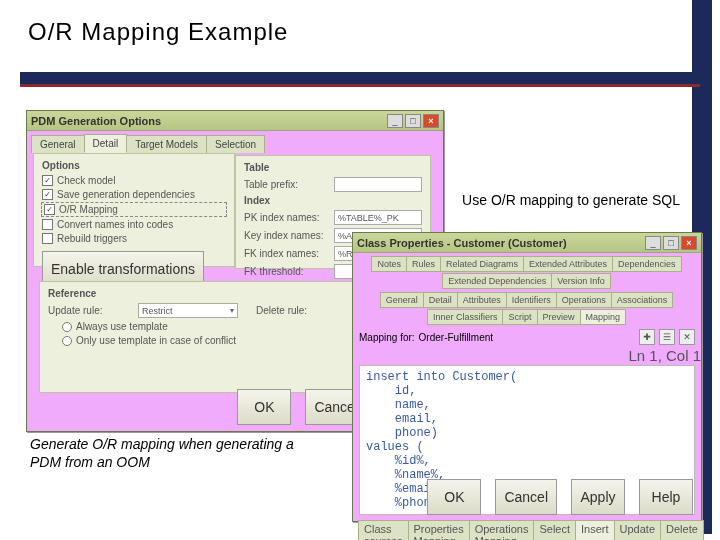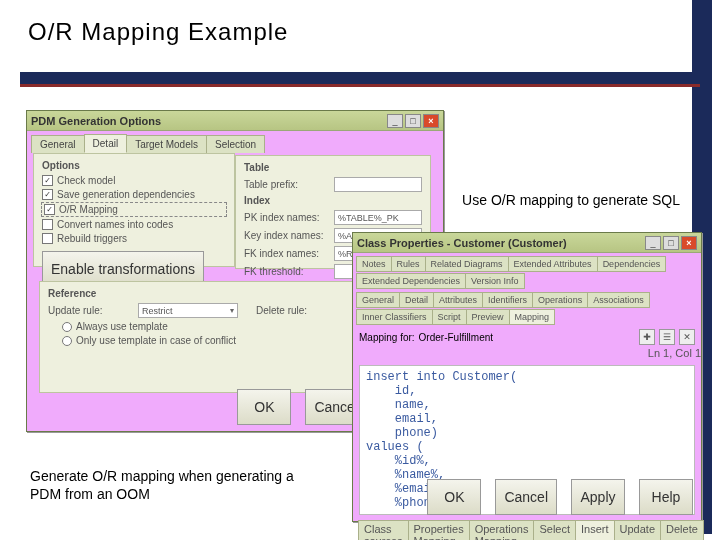--- a/index.html
+++ b/index.html
@@ -46,21 +46,21 @@
     right: 36px;
     font-size: 18px;
     color: #000;
   }
   .caption {
     position: absolute;
     font-size: 14px;
     color: #000;
   }
   #caption-right { top: 192px; right: 40px; }
-  #caption-left { top: 468px; left: 30px; width: 290px; line-height: 1.25; }
+  #caption-left { top: 436px; left: 30px; width: 290px; line-height: 1.25; font-style: italic; }
 
   
   .win {
     position: absolute;
     border: 1px solid #6a7a4a;
     background: #f0abfc;
     box-shadow: 1px 1px 0 #999;
   }
   #win1 { top: 110px; left: 26px; width: 418px; height: 322px; }
   .titlebar {
@@ -172,20 +172,21 @@
     padding: 8px 8px;
   }
 
   
   #win2 { top: 232px; left: 352px; width: 350px; height: 290px; }
   #win2 .tabstrip2 {
     display: flex;
     flex-wrap: wrap;
     padding: 2px 4px 0 4px;
     font-size: 9px;
+    justify-content: center;
   }
   #win2 .tab2 {
     padding: 2px 5px;
     border: 1px solid #aab08a;
     background: #dce2c4;
     margin: 1px 0 0 -1px;
     color: #555;
   }
   #win2 .tab2.active { background: #eef0de; }
 
@@ -215,21 +216,21 @@
     color: #3a5aa0;
     padding: 4px 6px;
     white-space: pre;
     overflow: hidden;
     position: relative;
   }
   .ed-status {
     position: absolute;
     top: -18px;
     right: 0;
-    font-size: 11px;
+    font-size: 15px;
     color: #555;
     font-family: Arial;
   }
 
   .bottom-tabs {
     display: flex;
     gap: 0;
     padding: 0 6px;
     font-size: 11px;
   }

